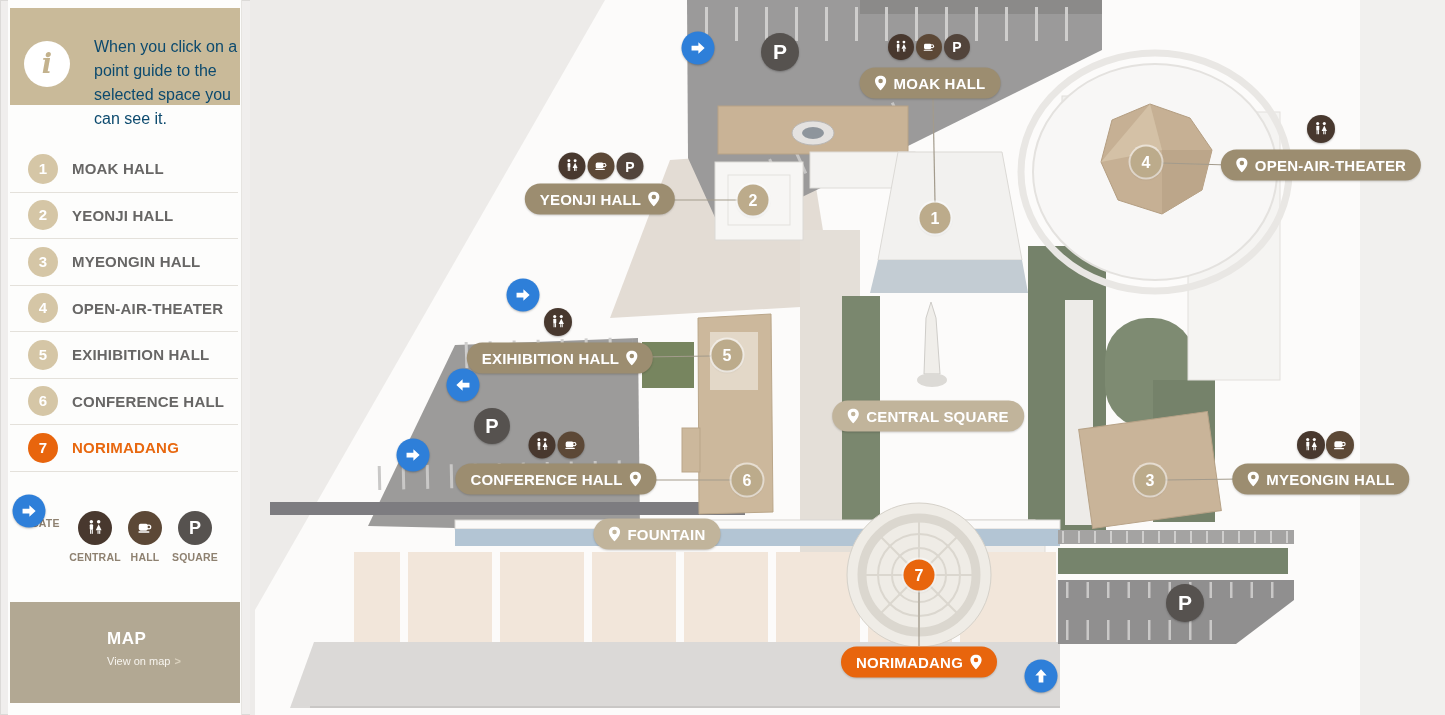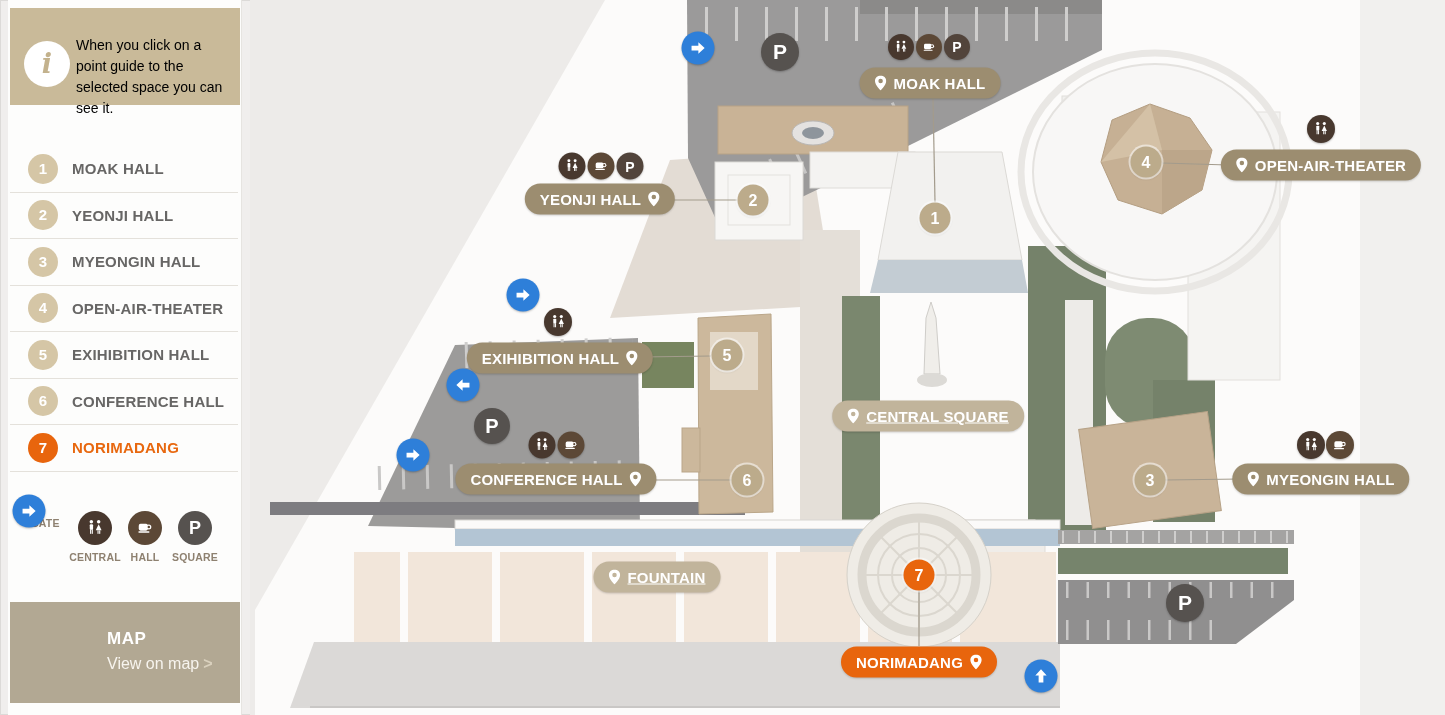--- a/index.html
+++ b/index.html
@@ -4,42 +4,42 @@
 <style>
   html,body{margin:0;padding:0;background:#e7e5e3;}
   .stage{position:relative;width:1445px;height:715px;background:#F0EEED;overflow:hidden;
          font-family:"Liberation Sans",sans-serif;box-shadow:inset 0 0 0 1px #dcdad8;}
   
   .sidebar{position:absolute;left:8px;top:0;width:233px;height:715px;background:#FDFDFC;border-right:1px solid #E6E4E1;}
   .infobox{position:absolute;left:2px;top:8px;width:230px;height:97px;background:#C9BA99;}
   .info-icon{position:absolute;left:14px;top:33px;width:46px;height:46px;border-radius:50%;background:#fff;
              display:flex;align-items:center;justify-content:center;}
   .info-icon span{font-family:"DejaVu Serif",serif;font-style:italic;font-weight:700;font-size:27px;color:#C3B28D;margin-top:-2px;}
-  .info-text{position:absolute;left:66px;top:27px;width:158px;font-size:14px;line-height:1.5;color:#000000;}
+  .info-text{position:absolute;left:84px;top:27px;width:158px;font-size:16px;line-height:1.5;color:#0c4a6e;}
   .nav{position:absolute;left:2px;top:146px;width:228px;}
   .nav-item{display:flex;align-items:center;height:45.5px;border-bottom:1px solid #E4E1DB;padding-left:18px;gap:14px;cursor:pointer;}
   .num{width:30px;height:30px;border-radius:50%;background:#D5C6A6;color:#fff;font-weight:700;font-size:15px;
        line-height:30px;text-align:center;flex:0 0 30px;}
   .lbl{font-weight:700;font-size:15px;color:#676665;letter-spacing:.2px;}
   .nav-item.active .num{background:#E8650D;}
   .nav-item.active .lbl{color:#E8680F;}
   .legend{position:absolute;left:12px;top:511px;display:flex;}
   .leg-item{display:flex;flex-direction:column;align-items:center;width:50px;}
   .leg-circle{width:34px;height:34px;border-radius:50%;display:flex;align-items:center;justify-content:center;}
   .leg-label{margin-top:6px;font-size:10.5px;font-weight:700;color:#8E8170;white-space:nowrap;letter-spacing:.2px;}
   .mapbox{position:absolute;left:2px;top:602px;width:230px;height:101px;background:#B2A893;cursor:pointer;}
   .mapbox-title{position:absolute;left:97px;top:27px;font-size:17px;font-weight:800;color:#fff;letter-spacing:.5px;}
-  .mapbox-link{position:absolute;left:97px;top:53px;font-size:16px;color:#F7F4EE;}
+  .mapbox-link{position:absolute;left:97px;top:53px;font-size:11px;color:#F7F4EE;}
   .mapbox-link .chev{color:#DAD1BE;font-weight:700;margin-left:4px;}
   
   .map-bg{position:absolute;left:250px;top:0;width:1195px;height:715px;}
   .pill{position:absolute;transform:translate(-50%,-50%);display:flex;align-items:center;gap:7px;height:31px;
         padding:0 15px;border-radius:17px;background:#9C8D70;color:#fff;font-weight:700;font-size:15px;
         letter-spacing:.2px;white-space:nowrap;box-shadow:0 1px 2px rgba(0,0,0,.18);cursor:pointer;}
-  .pill.light{background:#C1B49B;text-decoration:underline;}
+  .pill.light{background:#C1B49B;}
   .pill.orange{background:#E8650D;}
   .pill .pin{display:flex;}
   .badge{position:absolute;transform:translate(-50%,-50%);width:31px;height:31px;border-radius:50%;background:#BCAB8B;
          color:#fff;font-weight:700;font-size:16px;line-height:31px;text-align:center;
          box-shadow:0 0 0 2px rgba(255,255,255,.55),0 1px 3px rgba(0,0,0,.2);cursor:pointer;}
   .badge.orange{background:#E8650D;}
   .poi{position:absolute;transform:translate(-50%,-50%);border-radius:50%;display:flex;align-items:center;
        justify-content:center;box-shadow:0 1px 2px rgba(0,0,0,.25);}
   .poi.restroom,.leg-circle.restroom{background:#48382E;}
   .poi.cafe,.leg-circle.cafe{background:#5C4836;}
@@ -488,21 +488,21 @@
       </span>
   </div>
   <div class="pill" style="left:1321px;top:479px">
     <span class="pin">
         <svg viewBox="0 0 12 16" width="12" height="15">
           <path d="M6 0C2.7 0 0 2.6 0 5.9 0 10.2 6 16 6 16s6-5.8 6-10.1C12 2.6 9.3 0 6 0zm0 8.2a2.4 2.4 0 1 1 0-4.8 2.4 2.4 0 0 1 0 4.8z" fill="#fff"></path>
         </svg>
       </span>
     <span>MYEONGIN HALL</span>
   </div>
-  <div class="pill light" style="left:657px;top:577px">
+  <div class="pill light" style="left:657px;top:534px">
     <span class="pin">
         <svg viewBox="0 0 12 16" width="12" height="15">
           <path d="M6 0C2.7 0 0 2.6 0 5.9 0 10.2 6 16 6 16s6-5.8 6-10.1C12 2.6 9.3 0 6 0zm0 8.2a2.4 2.4 0 1 1 0-4.8 2.4 2.4 0 0 1 0 4.8z" fill="#fff"></path>
         </svg>
       </span>
     <span>FOUNTAIN</span>
   </div>
   <div class="pill orange" style="left:919px;top:662px">
     <span>NORIMADANG</span>
     <span class="pin">

